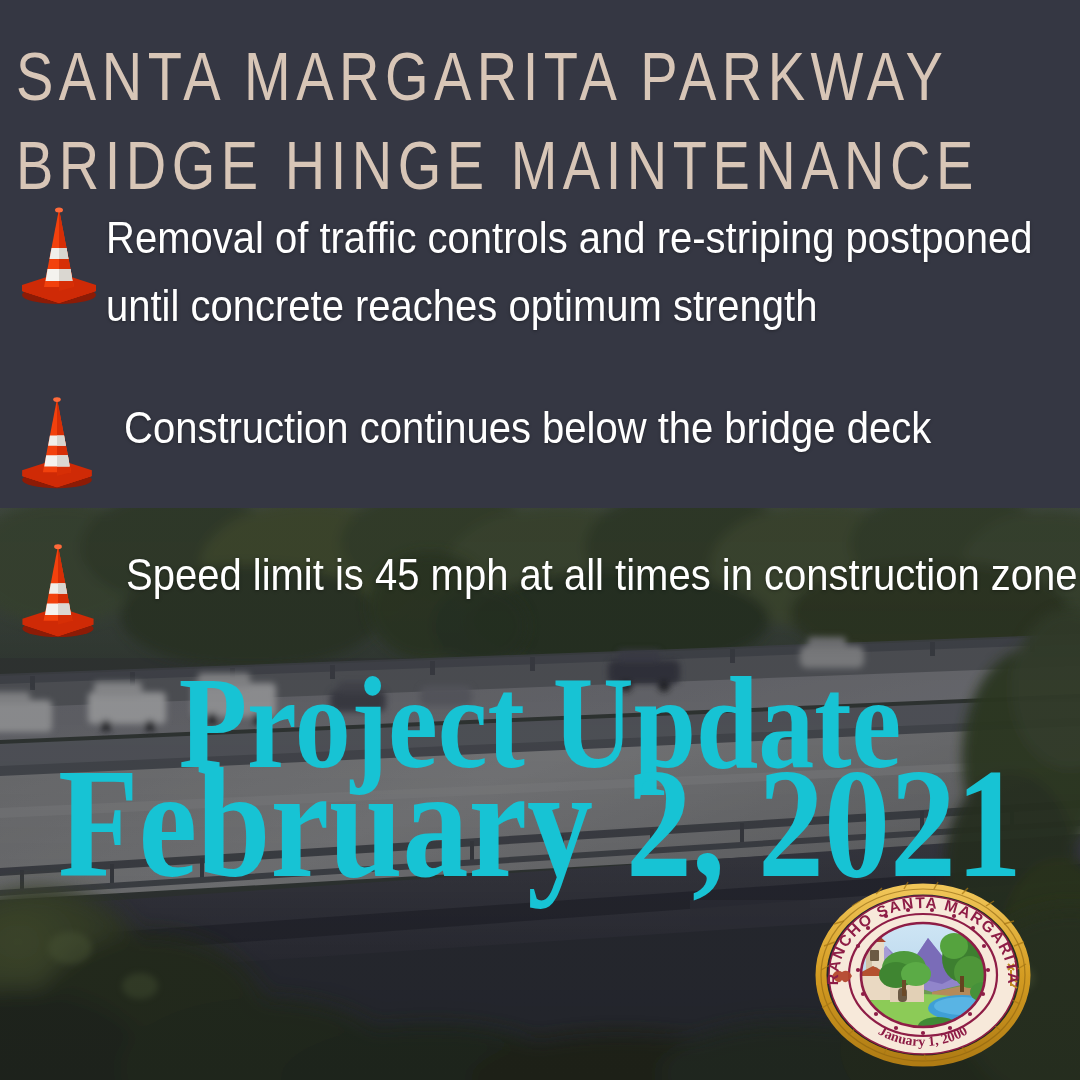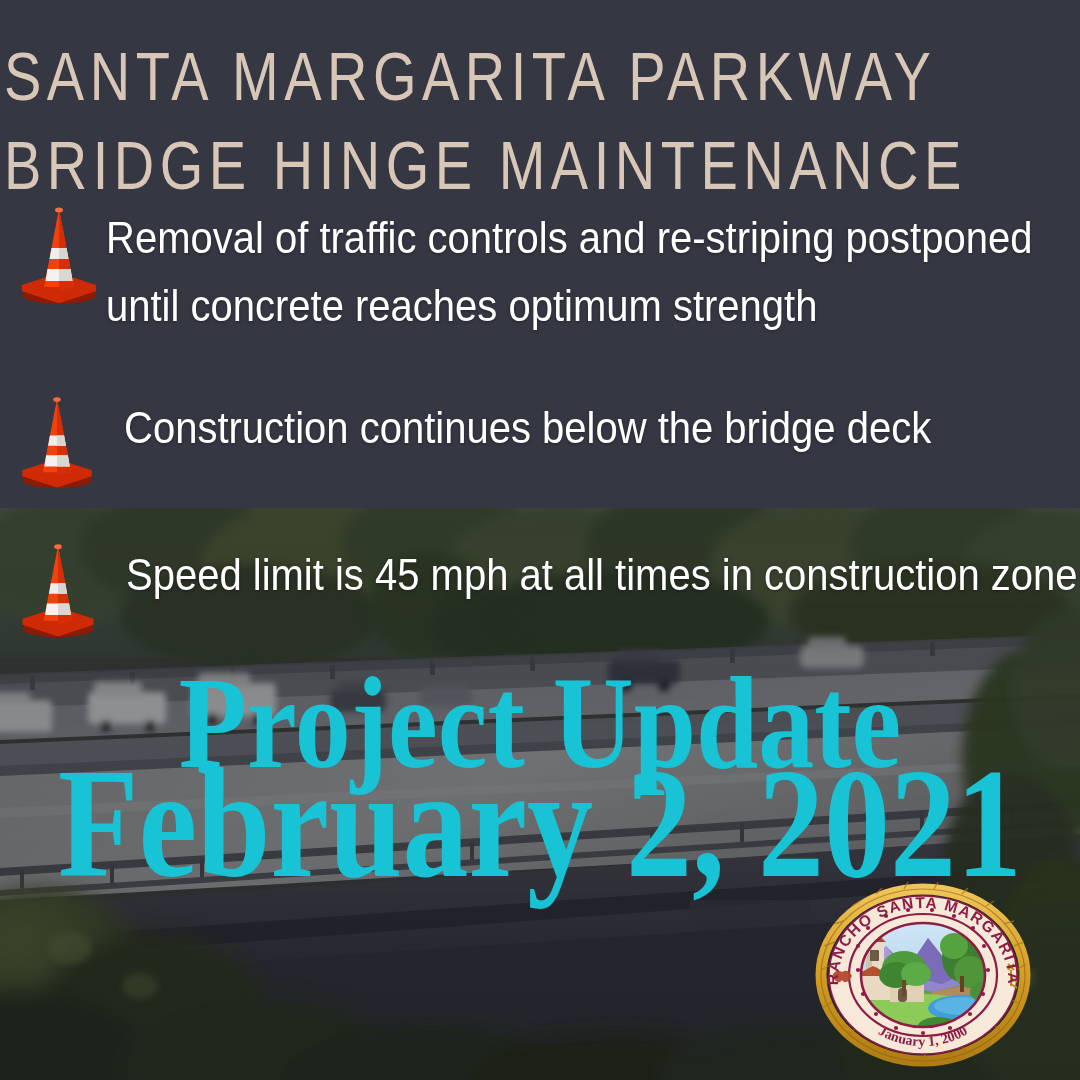--- a/index.html
+++ b/index.html
@@ -35,21 +35,21 @@
   }
 
   
   .top-block {
     position:absolute; left:0; top:0; width:1080px; height:508px;
     background:#353743;
   }
 
   
   .title-wrap {
-    position:absolute; left:4px; top:30px; width:876px;
+    position:absolute; left:16px; top:30px; width:876px;
     text-align:center;
   }
   .title-line {
     color:#d8c6b7;
     font-family:"Liberation Sans", sans-serif;
     font-size:56px;
     font-weight:300;
     letter-spacing:5.5px;
     line-height:1.34;
     white-space:nowrap;

